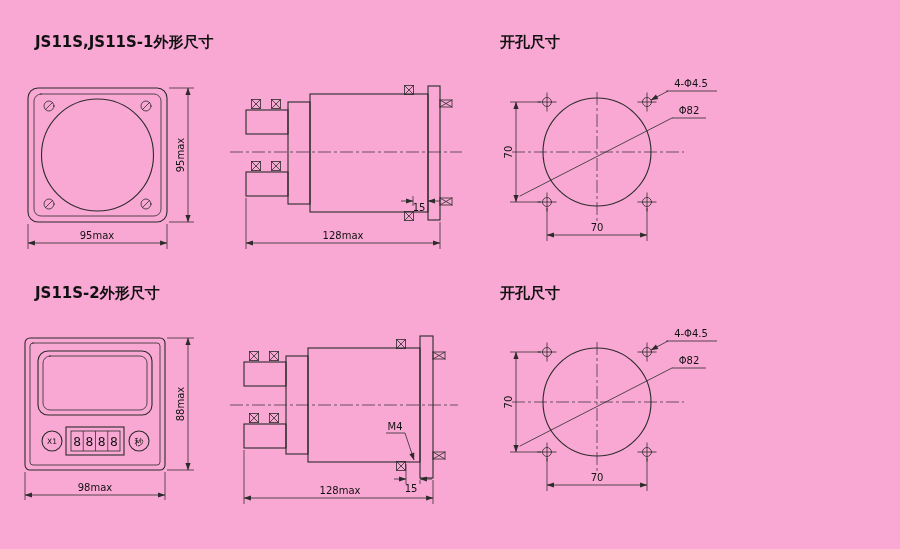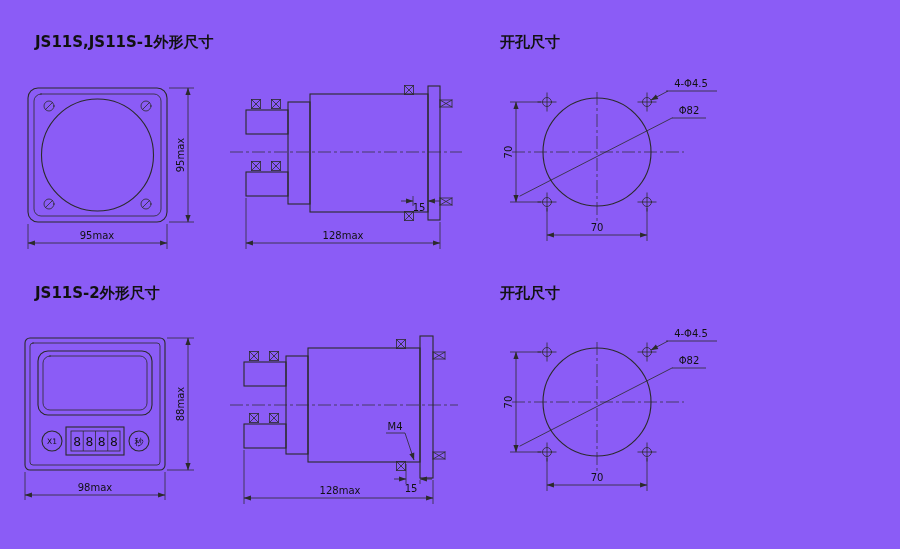--- a/index.html
+++ b/index.html
@@ -1,16 +1,16 @@
 <!DOCTYPE html>
 <html><head>
 <meta charset="utf-8">
 <style>
   html,body{margin:0;padding:0;background:#fff;}
-  #canvas{position:relative;width:900px;height:549px;background:#8b5cf6;overflow:hidden;
+  #canvas{position:relative;width:900px;height:549px;background:#f9a8d4;overflow:hidden;
           font-family:"DejaVu Sans",sans-serif;}
   svg{position:absolute;left:0;top:0;}
   .ln{stroke:#2b2b2b;stroke-width:1.1;fill:none;stroke-linecap:square;}
   .thin{stroke-width:.8;}
   .cl{stroke:#2b2b2b;stroke-width:.7;fill:none;stroke-dasharray:13 3 3 3;}
   .ext{stroke:#2b2b2b;stroke-width:.75;fill:none;}
   .dimln{stroke:#2b2b2b;stroke-width:.8;fill:none;}
   .ldr{stroke:#2b2b2b;stroke-width:.8;fill:none;}
   text{fill:#111;}
   .dim{font:10px "DejaVu Sans",sans-serif;}

